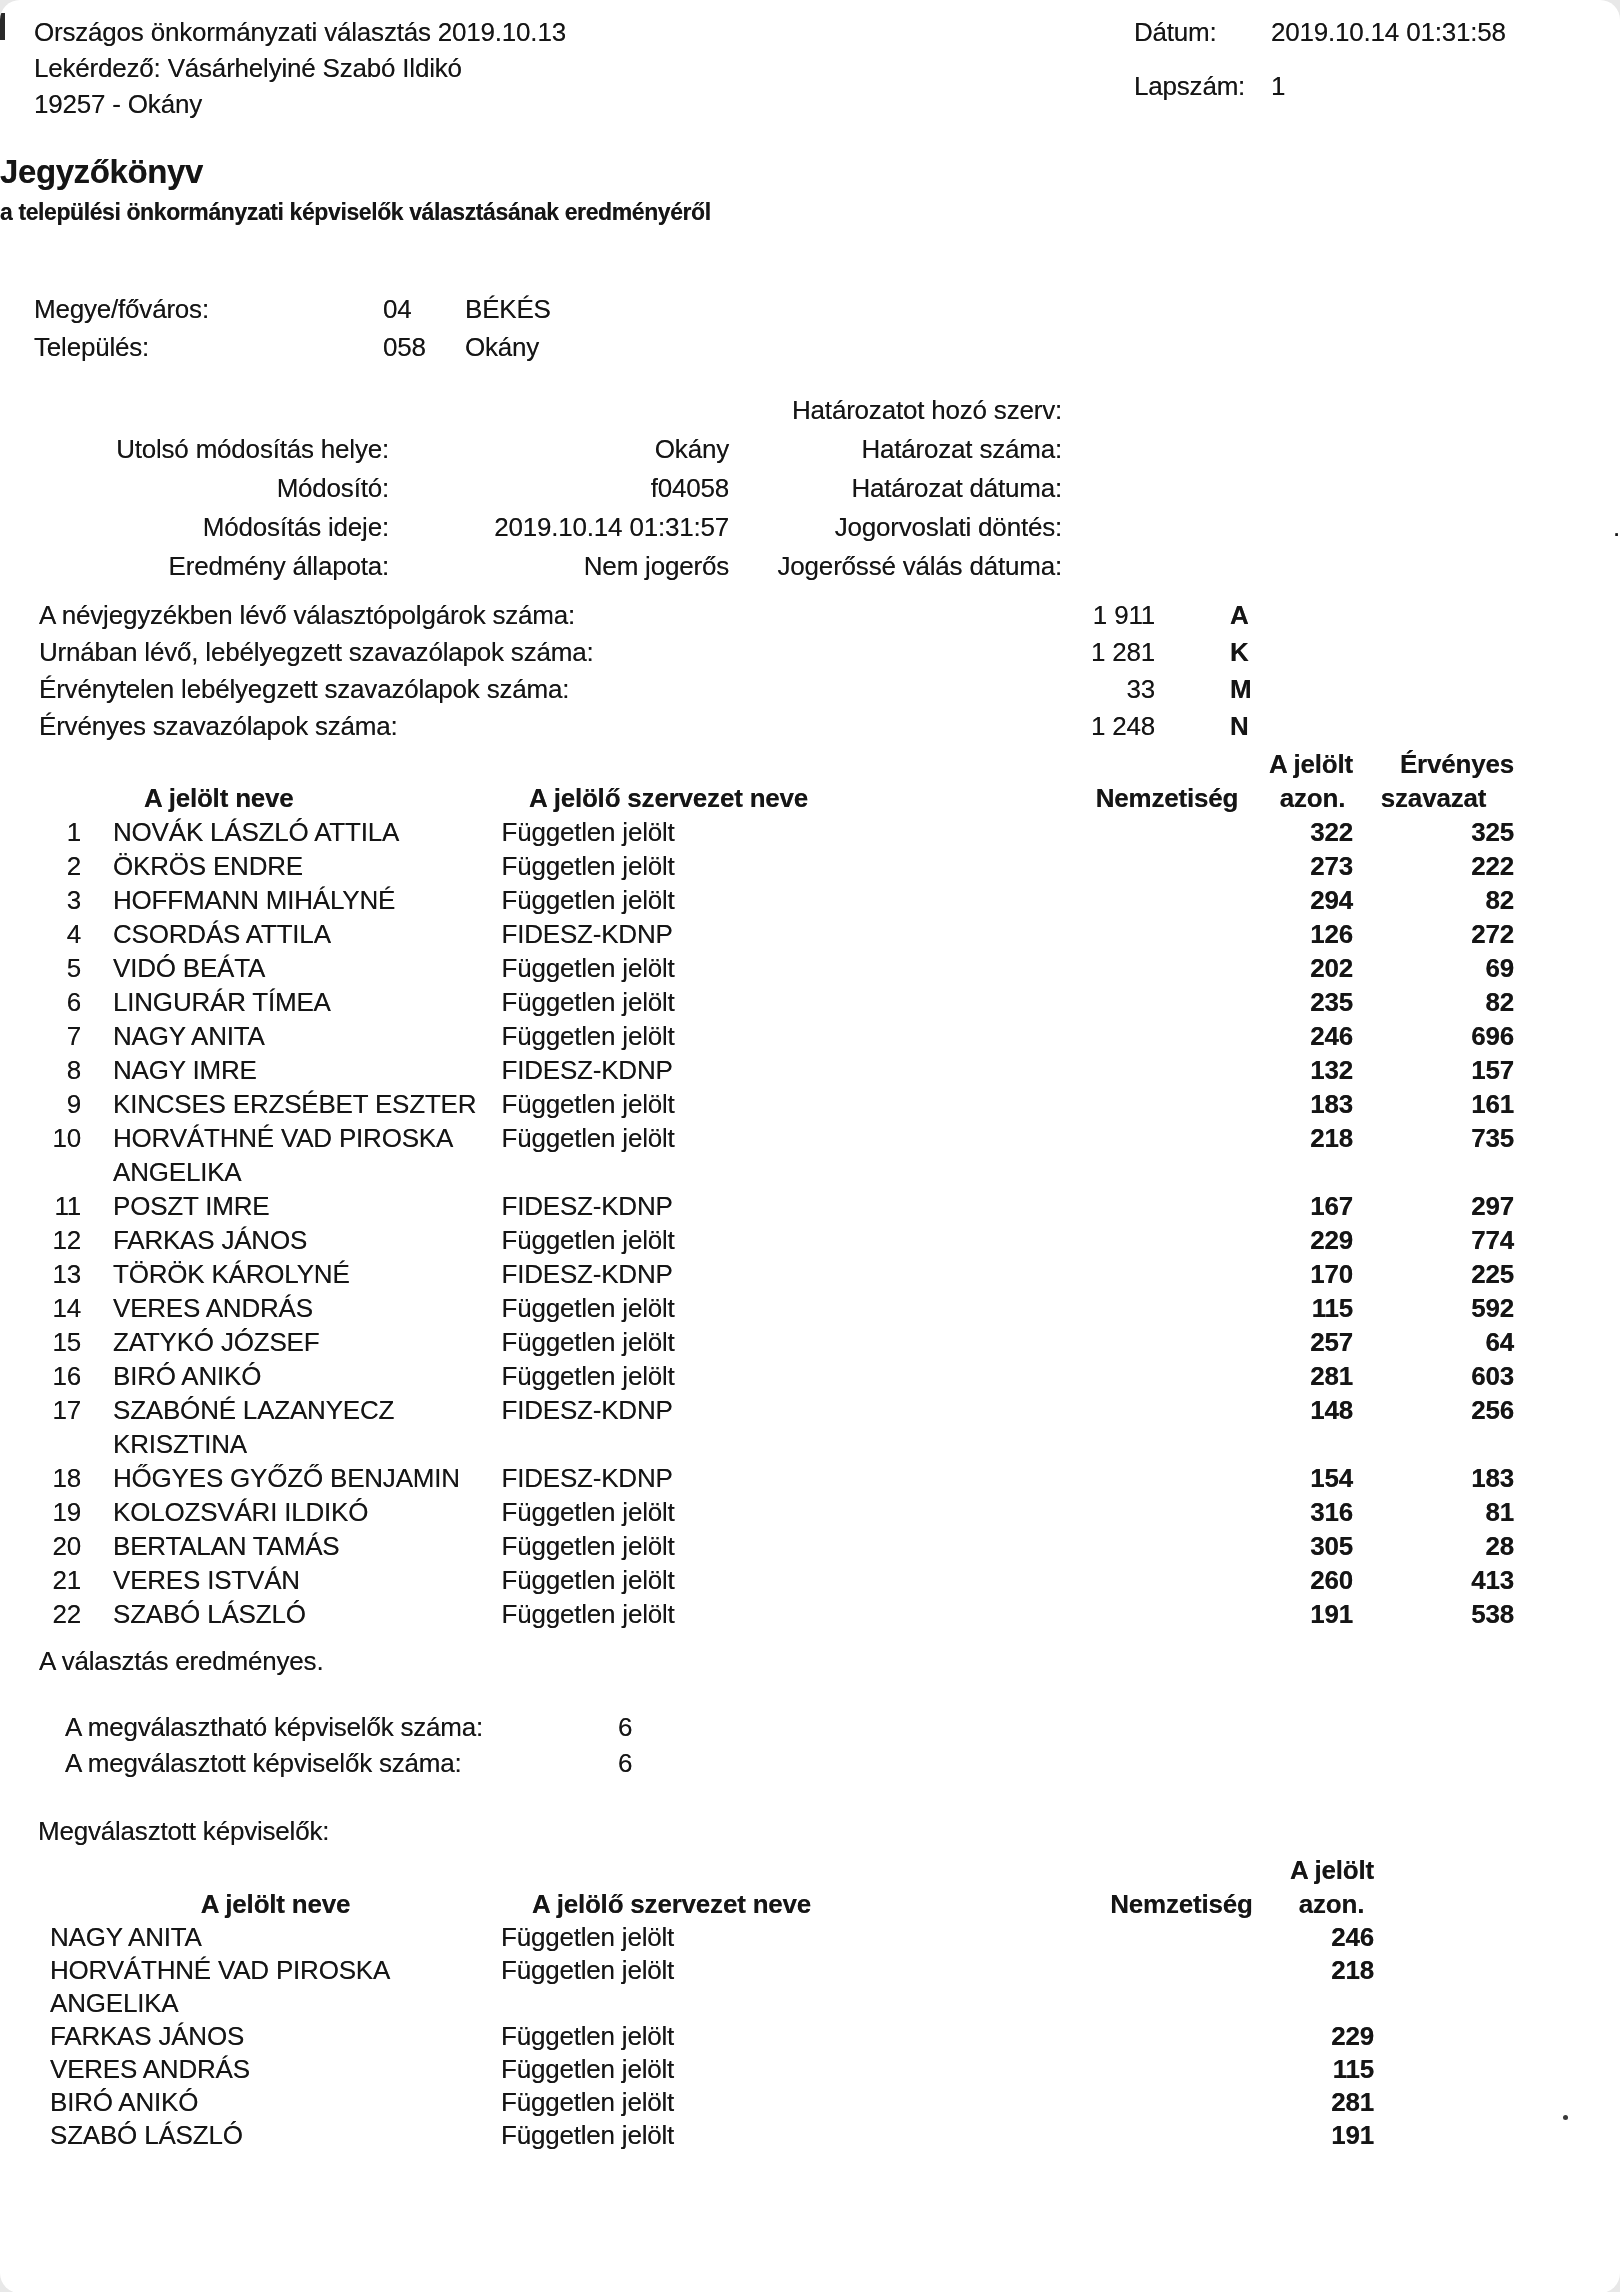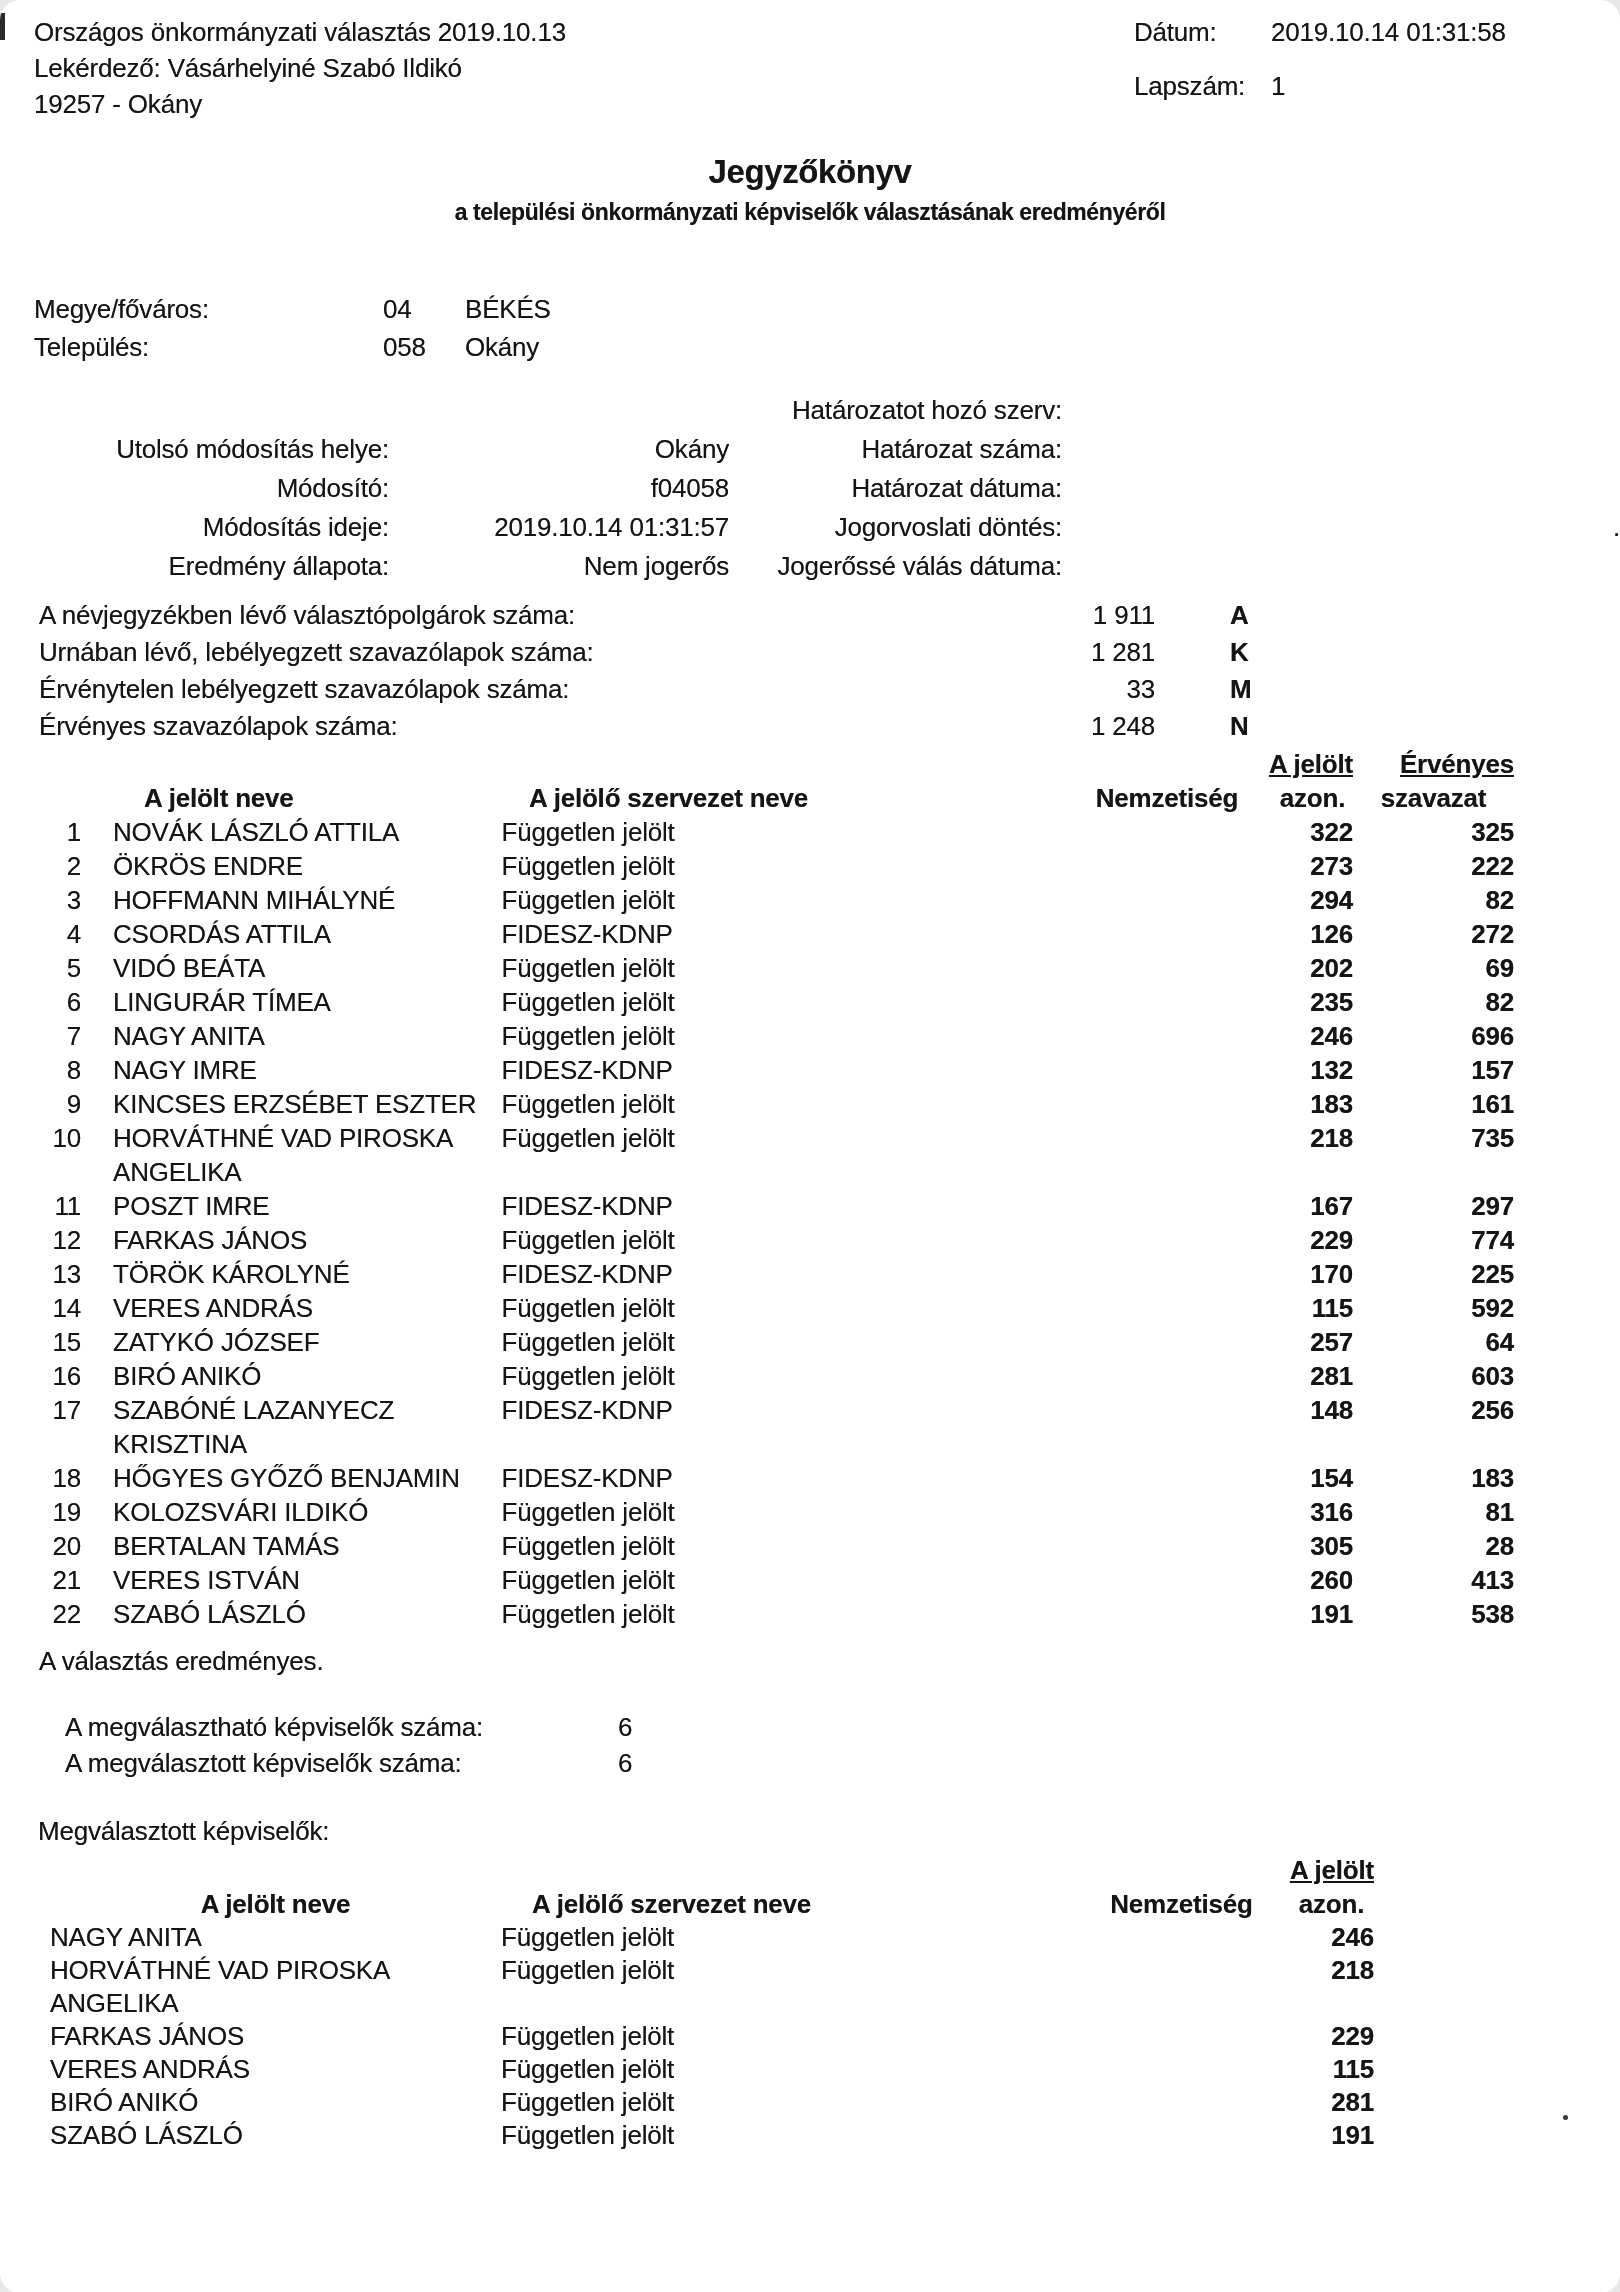--- a/index.html
+++ b/index.html
@@ -19,21 +19,21 @@
     border-radius: 20px;
   }
 
   
   .top-header { display:flex; justify-content:space-between; padding:0 34px; }
   .hl-lines div { line-height:36px; white-space:nowrap; }
   .hr-grid { display:grid; grid-template-columns:137px auto; width:452px;margin-left:36px; }
   .hr-grid div { line-height:36px; white-space:nowrap; }
 
   
-  .title-block { margin-top:29px; text-align:center; }
+  .title-block { margin-top:29px; text-align:left; }
   .title1 { font-size:33px; font-weight:bold; line-height:41px; letter-spacing:-0.4px; }
   .title2 { font-size:23px; font-weight:bold; line-height:41px; letter-spacing:-0.4px; }
 
   
   .location { margin-top:57px; }
   .loc-row { display:grid; grid-template-columns:349px 82px auto; margin-left:34px; line-height:38px; }
 
   
   .modification { margin-top:25px;text-align:right; }
   .mod-row { display:grid; grid-template-columns:351px 340px 333px auto; margin-left:38px; line-height:39px; }
@@ -42,21 +42,21 @@
   
   .stats { margin-top:10.7px; }
   .stats-row { display:grid; grid-template-columns:851px 237px 107px; margin-left:39px; line-height:37px;gap:28px; }
   .stats-val { text-align:right; }
   .stats-code { padding-left:47px; font-weight:bold; }
 
   
   .table1 { margin-top:1.8px; }
   .t1-grid { display:grid; grid-template-columns:36px 408px 573px 210px 81px 161px; margin-left:45px; }
   .t1-grid > div { line-height:34px; }
-  .preh { line-height:34px !important; font-weight:bold; white-space:nowrap; justify-self:end;text-decoration:underline; }
+  .preh { line-height:34px !important; font-weight:bold; white-space:nowrap; justify-self:end; }
   .hdr { line-height:34px !important; font-weight:bold; white-space:nowrap; }
   .c-num { text-align:right; }
   .c-name { padding-left:32px; }
   .c-org { padding-left:12.5px; }
   .c-right { text-align:center; }
   .c-id, .c-votes { text-align:right; font-weight:bold; }
   .h-name { padding-left:63px; }
   .h-org { padding-left:40px; }
   .line2:empty { display:none; }
 

